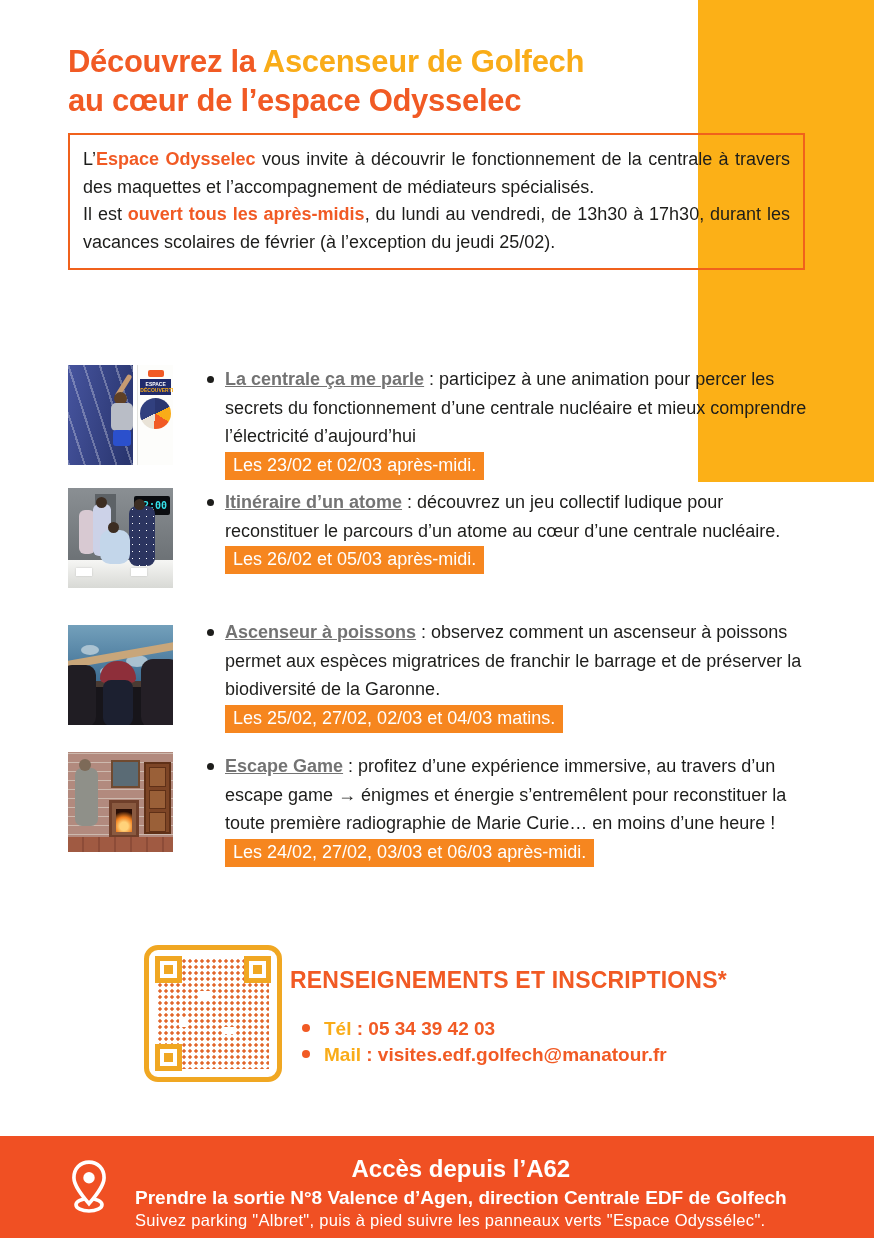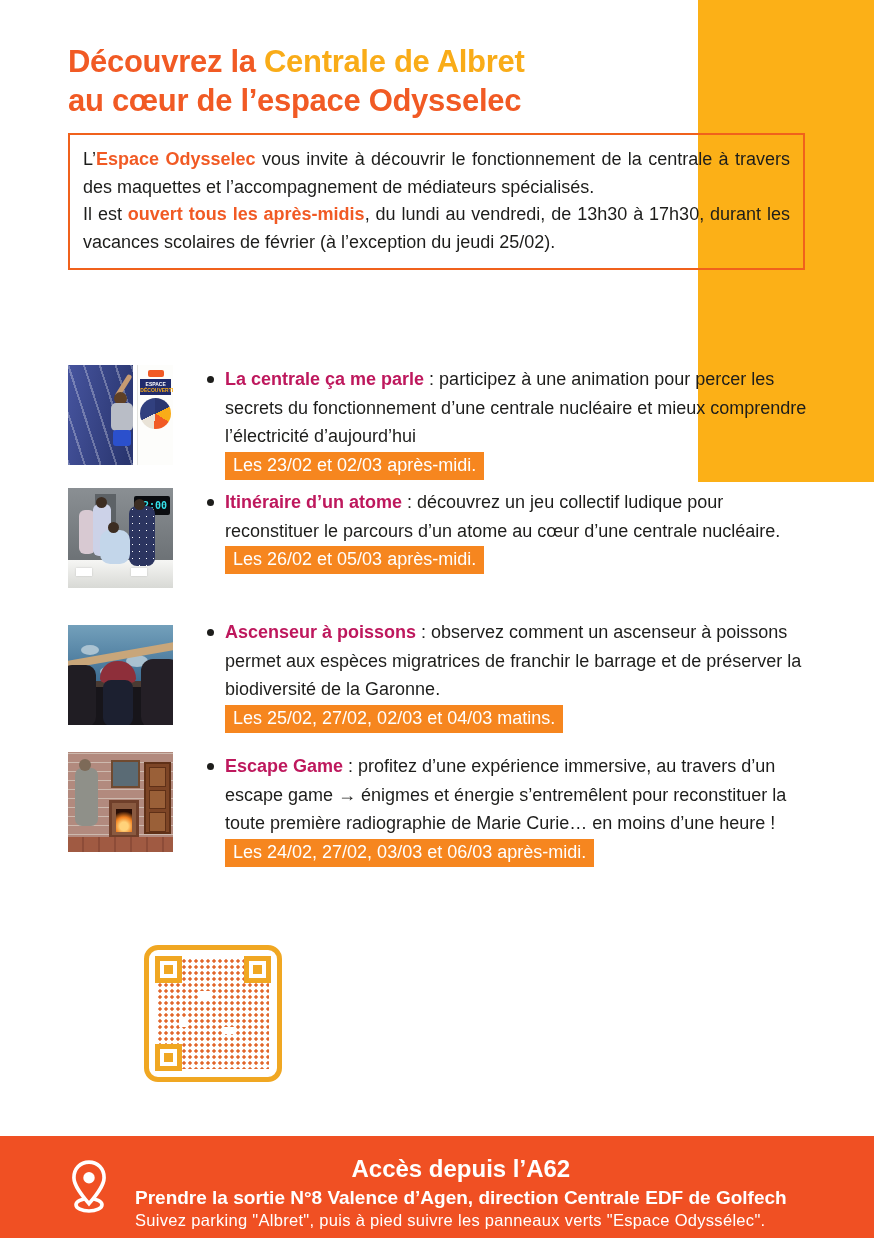--- a/index.html
+++ b/index.html
@@ -19,21 +19,21 @@
              border:2px solid #F0611C;background:transparent;padding:11px 13px 12px;
              font-size:18px;line-height:27.5px;text-align:justify;}
   .intro-box p{margin:0;}
   .hl{color:#F15A24;font-weight:bold;}
 
   
   .activity{position:absolute;left:68px;width:740px;z-index:2;display:flex;}
   .photo{width:105px;height:100px;position:relative;overflow:hidden;flex:0 0 105px;background:#fff;}
   .a-body{position:relative;margin-left:34px;padding-left:18px;width:600px;font-size:18px;line-height:28.5px;}
   .a-dot{position:absolute;left:0;top:11px;width:7px;height:7px;border-radius:50%;background:#1D1D1B;}
-  .a-title{color:#be185d;font-weight:bold;}
+  .a-title{color:#737373;font-weight:bold;text-decoration:underline;}
   .a-text p{margin:0;}
   .badge{display:inline-block;background:#F6861F;color:#fff;font-size:18px;line-height:27px;padding:0 8px 1px;margin-top:1px;}
 
   
   .abs{position:absolute;}
 
   
   .p1-wall{left:0;top:0;width:62%;height:100%;background:linear-gradient(100deg,#46549e 0%,#2a3670 90%);}
   .p1-streaks{left:0;top:0;width:62%;height:100%;
       background:repeating-linear-gradient(72deg,rgba(255,255,255,.28) 0 2px,transparent 2px 15px);}
@@ -115,21 +115,21 @@
   .f-line2{font-size:16.5px;line-height:22px;letter-spacing:0.3px;}
 </style>
 </head>
 <body>
 
 <div class="page">
 
   <div class="yellow-band"></div>
 
   <div class="title">
-    <div><span class="c-accent">Découvrez la </span><span class="c-yellow">Centrale de Albret</span></div>
+    <div><span class="c-accent">Découvrez la </span><span class="c-yellow">Ascenseur de Golfech</span></div>
     <div class="c-accent">au cœur de l’espace Odysselec</div>
   </div>
 
   <div class="intro-box">
     <p><span>L’</span><span class="hl">Espace Odysselec</span><span> vous invite à découvrir le fonctionnement de la centrale à travers des maquettes et l’accompagnement de médiateurs spécialisés.</span></p>
     <p><span>Il est </span><span class="hl">ouvert tous les après-midis</span><span>, du lundi au vendredi, de 13h30 à 17h30, durant les vacances scolaires de février (à l’exception du jeudi 25/02).</span></p>
   </div>
 
   <div class="activity" style="top:365px;">
     <div class="photo">
@@ -237,20 +237,31 @@
         </div>
       <div class="finder f-tr">
           <b></b>
         </div>
       <div class="finder f-bl">
           <b></b>
         </div>
     </div>
   </div>
 
+  <div class="contact">
+    <p class="contact-h">RENSEIGNEMENTS ET INSCRIPTIONS*</p>
+    <div class="c-line">
+      <span class="cdot"></span>
+      <span class="c-yellow">Tél</span><span class="c-accent"> : 05 34 39 42 03</span>
+    </div>
+    <div class="c-line">
+      <span class="cdot"></span>
+      <span class="c-yellow">Mail</span><span class="c-accent"> : visites.edf.golfech@manatour.fr</span>
+    </div>
+  </div>
 
   <div class="footnote">*INSCRIPTION OBLIGATOIRE POUR PARTICIPER AUX ACTIVITÉS</div>
 
   <div class="footer">
     <svg class="pin" width="52" height="72" viewBox="0 0 100 108">
       <ellipse cx="50" cy="90" rx="25" ry="12" fill="none" stroke="#ffffff" stroke-width="7"></ellipse>
       <path d="M50 8 C67 8 79 21 79 38 C79 54 62 74 50 88 C38 74 21 54 21 38 C21 21 33 8 50 8 Z" fill="#F05023" stroke="#ffffff" stroke-width="7"></path>
       <circle cx="50" cy="38" r="11" fill="#ffffff"></circle>
     </svg>
     <div class="f-text">

